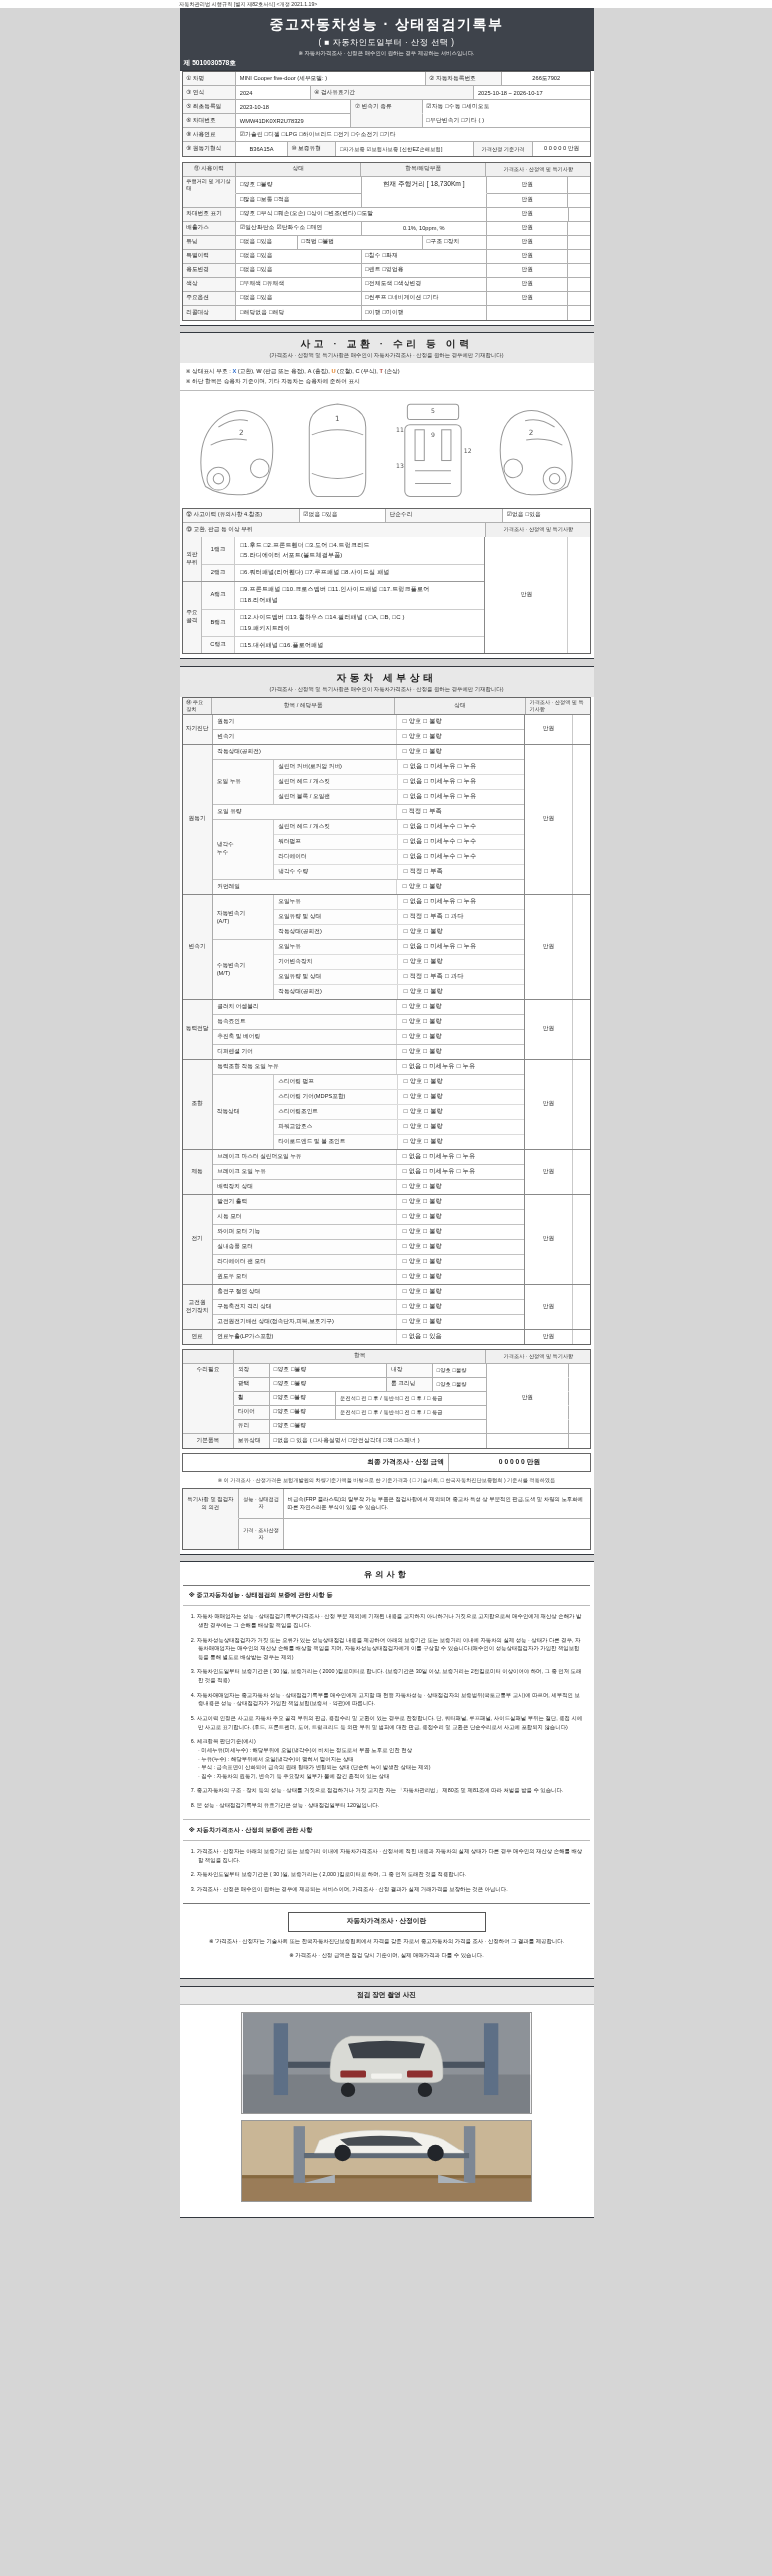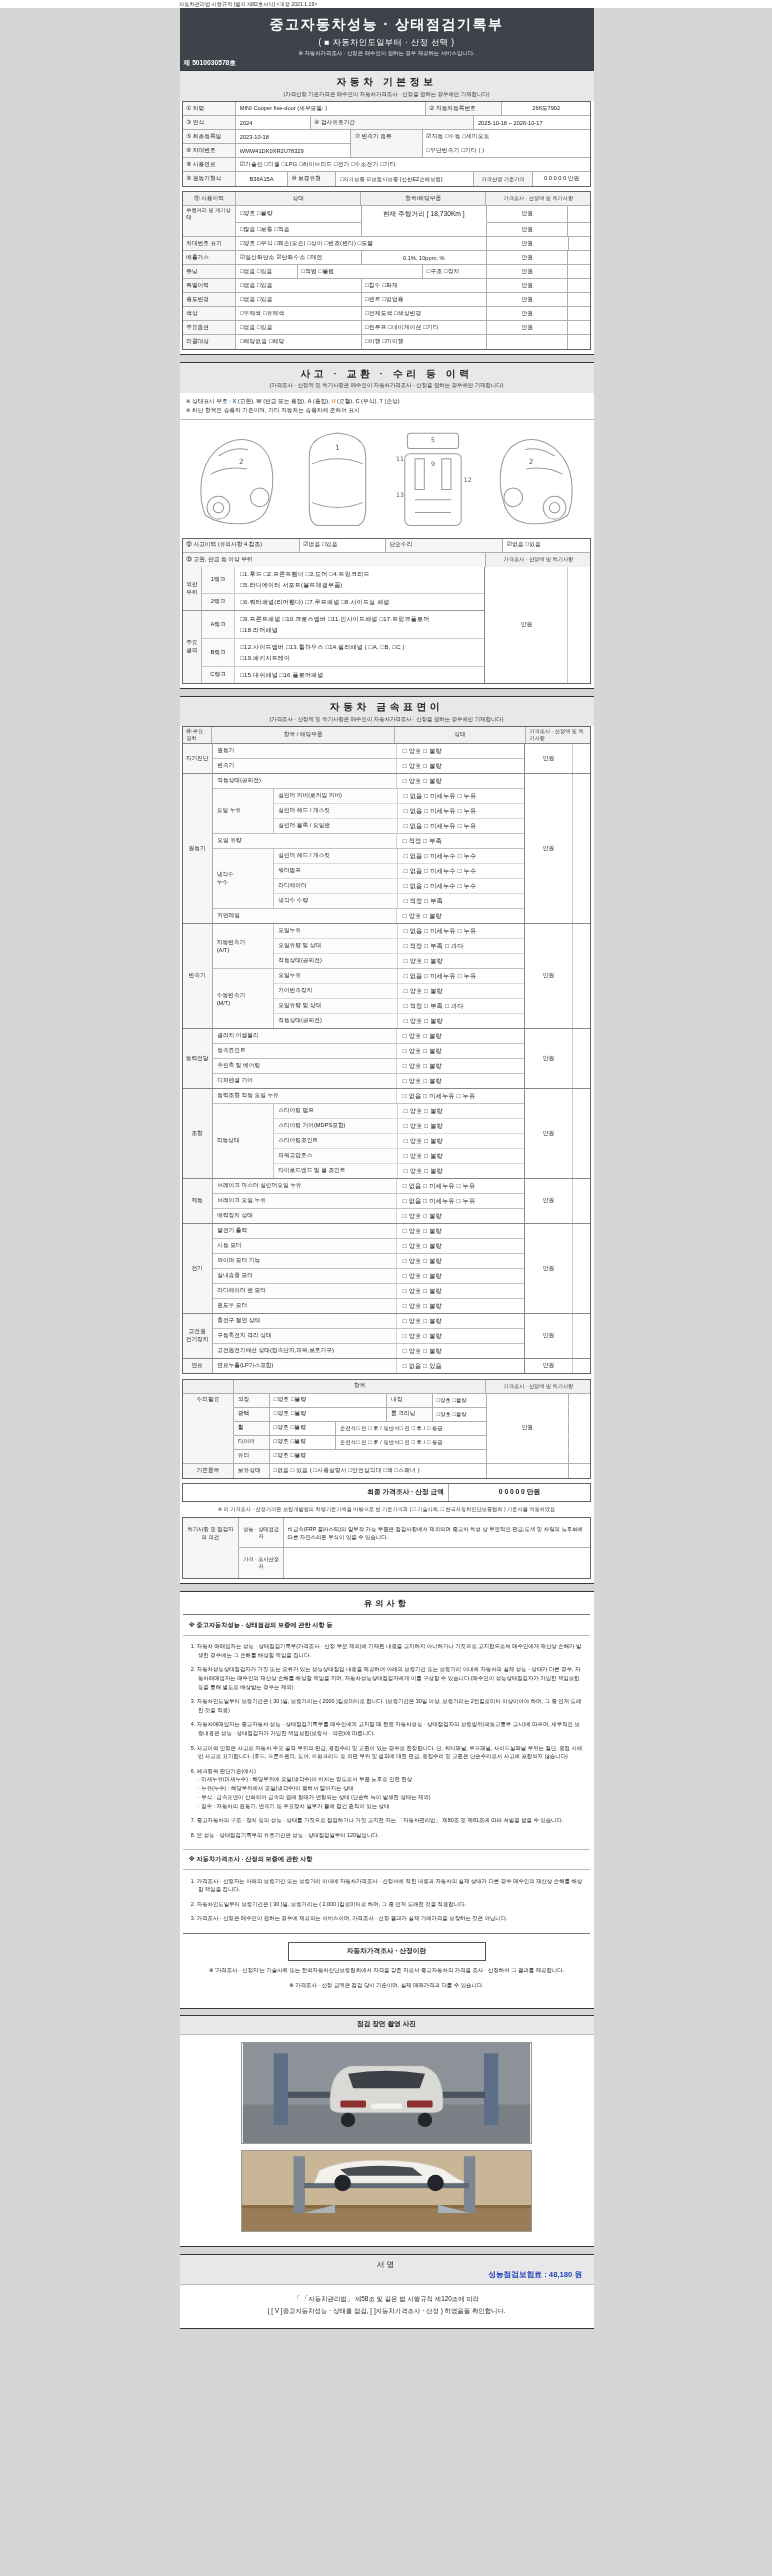--- a/index.html
+++ b/index.html
@@ -112,24 +112,20 @@
   <div class="form">
 
     <div class="hdr">
       <div class="h-title">중고자동차성능 · 상태점검기록부</div>
       <div class="h-sub">( ■ 자동차인도일부터 · 산정 선택 )</div>
       <div class="h-note">※ 자동차가격조사 · 산정은 매수인이 원하는 경우 제공하는 서비스입니다.</div>
       <div class="h-doc">제 5010030578호</div>
     </div>
 
     <div class="card">
-      <div class="sechead">
-        <div class="sec-title">자동차 기본정보</div>
-        <div class="sec-sub">(가격산정 기준가격은 매수인이 자동차가격조사 · 산정을 원하는 경우에만 기재합니다)</div>
-      </div>
       <div class="gtable">
           <div class="trow">
             <div class="tc lb" style="width: 54px;">① 차명</div>
             <div class="tc " style="width: 191px;">MINI Cooper five-door (세부모델: )</div>
             <div class="tc lb" style="width: 77px;">② 자동차등록번호</div>
             <div class="tc ct" style="width: 89px;">266도7902</div>
           </div>
           <div class="trow">
             <div class="tc lb" style="width: 54px;">③ 연식</div>
             <div class="tc " style="width: 75px;">2024</div>
@@ -368,21 +364,21 @@
           </div>
         <div class="exprice">만원</div>
         <div class="exnote"></div>
       </div>
     </div>
 
     <div class="gap"></div>
 
     <div class="card">
       <div class="sechead">
-        <div class="sec-title">자동차 금속표면이</div>
+        <div class="sec-title">자동차 세부상태</div>
         <div class="sec-sub">(가격조사 · 산정액 및 특기사항은 매수인이 자동차가격조사 · 산정을 원하는 경우에만 기재합니다)</div>
       </div>
       <div class="gtable dethead" style="margin-bottom:0;">
           <div class="trow">
             <div class="tc hd sm" style="width: 30px;">⑭ 주요장치</div>
             <div class="tc hd" style="width: 184px;">항목 / 해당부품</div>
             <div class="tc hd" style="width: 132px;">상태</div>
             <div class="tc hd sm" style="width: 65px;">가격조사 · 산정액 및 특기사항</div>
           </div>
         </div>
@@ -886,26 +882,16 @@
           <circle cx="195" cy="62" r="16" fill="#22252a"></circle>
           <circle cx="375" cy="62" r="16" fill="#22252a"></circle>
           <path d="M120,120 L180,104 L180,120 Z" fill="#aab2ba"></path>
           <path d="M440,120 L380,104 L380,120 Z" fill="#aab2ba"></path>
         </svg>
       </div>
     </div>
 
     <div class="gap"></div>
 
-    <div class="card">
-      <div class="signband">
-        <div class="s-title">서명</div>
-        <div class="s-ins">성능점검보험료 : 48,180 원</div>
-      </div>
-      <div class="signbody">
-        <div>「 「자동차관리법」 제58조 및 같은 법 시행규칙 제120조에 따라</div>
-        <div>( [ V ]중고자동차성능 · 상태를 점검, [    ]자동차가격조사 ·  산정 ) 하였음을 확인합니다.</div>
-      </div>
-    </div>
 
   </div>
 </div>
 
 
 </body></html>

